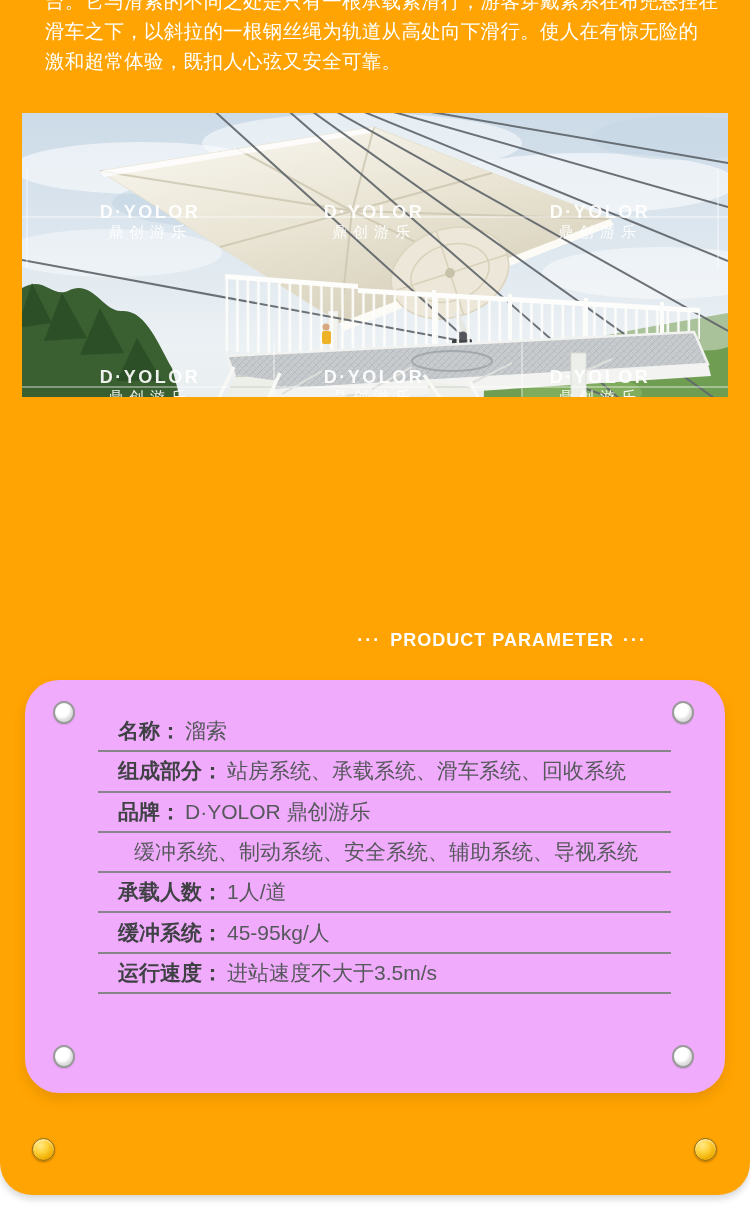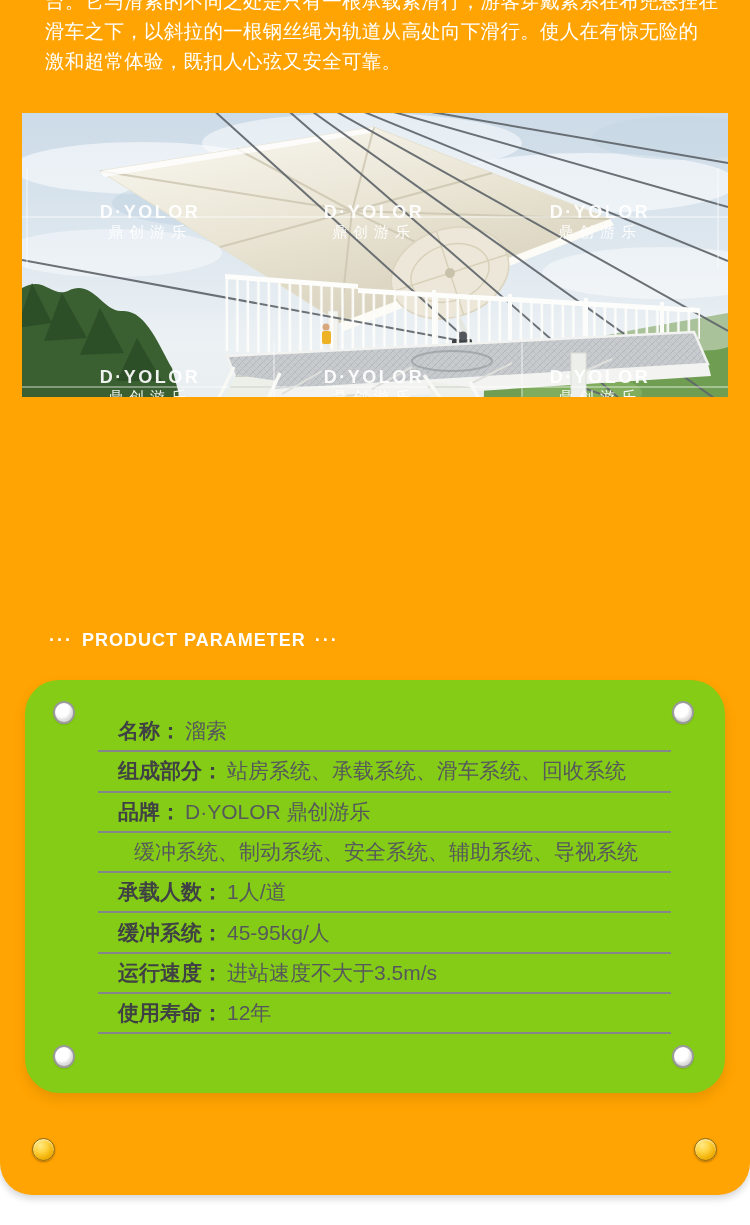--- a/index.html
+++ b/index.html
@@ -19,25 +19,25 @@
          font-size:19.5px;letter-spacing:.3px;line-height:30px;font-weight:500;white-space:nowrap;}
   
   .photo{position:absolute;left:22px;top:113px;width:706px;height:284px;overflow:hidden;background:#dfe7ee;}
   .photo svg{display:block;}
   .wm-brand{font-family:"Liberation Sans","DejaVu Sans",sans-serif;font-size:18px;font-weight:700;letter-spacing:2.5px;}
   .wm-name{font-family:"Liberation Sans","DejaVu Sans",sans-serif;font-size:15px;letter-spacing:6px;}
   
   .sec-title{position:absolute;left:0;top:562px;width:750px;text-align:center;color:#ffffff;
              font-size:58px;font-weight:900;letter-spacing:1px;
              text-shadow:3px 4px 1px var(--title-shadow,rgba(186,120,10,.55));}
-  .sec-sub{position:absolute;left:0;top:630px;width:656px;text-align:left;color:#ffffff;
-           font-size:18px;font-weight:700;letter-spacing:1px;margin-left:40px;}
+  .sec-sub{position:absolute;left:0;top:630px;width:656px;text-align:right;color:#ffffff;
+           font-size:18px;font-weight:700;letter-spacing:1px;}
   .sec-sub .decor{margin:0 9px;letter-spacing:2px;}
   
-  .card{position:absolute;left:25px;top:680px;width:700px;height:413px;background:#84cc16;
+  .card{position:absolute;left:25px;top:680px;width:700px;height:413px;background:#f0abfc;
         border-radius:34px;box-shadow:0 6px 12px rgba(150,90,0,.22);}
   .screw{position:absolute;width:22px;height:23px;border-radius:50%;border:2px solid #9a9a9a;background:#fff;
          box-shadow:inset -2px -3px 3px rgba(0,0,0,.15), inset 1px 2px 2px rgba(255,255,255,.95), 0 1px 1px rgba(0,0,0,.10);}
   .screw.tl{left:28px;top:21px;}  .screw.tr{left:647px;top:21px;}
   .screw.bl{left:28px;top:365px;} .screw.br{left:647px;top:365px;}
   .ptable{position:absolute;left:73px;top:32px;width:573px;}
   .prow{display:flex;align-items:center;height:40.3px;border-bottom:2px solid var(--line,#84868a);
         padding-left:20px;font-size:21px;line-height:24px;white-space:nowrap;}
   .prow .lbl{font-weight:700;color:var(--label,#3f4144);}
   .prow .val{color:var(--value,#56585c);margin-left:4px;}
@@ -283,23 +283,19 @@
           <span class="val">1人/道</span>
         </div>
         <div class="prow">
           <span class="lbl">缓冲系统：</span>
           <span class="val">45-95kg/人</span>
         </div>
         <div class="prow">
           <span class="lbl">运行速度：</span>
           <span class="val">进站速度不大于3.5m/s</span>
         </div>
-        <div class="prow">
-          <span class="lbl">使用寿命：</span>
-          <span class="val">12年</span>
-        </div>
       </div>
     </div>
 
     <div class="rivet left"></div>
     <div class="rivet right"></div>
   </div>
 </div>
 
 </body></html>

